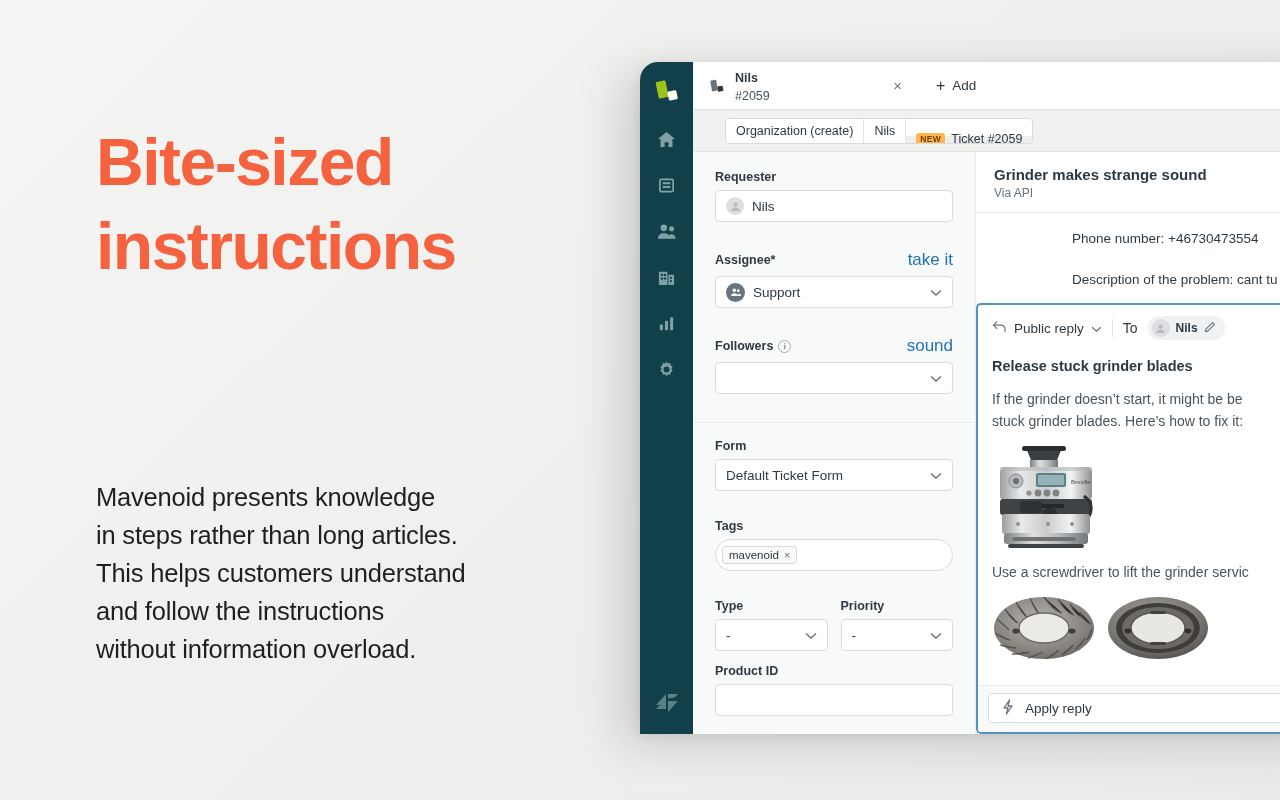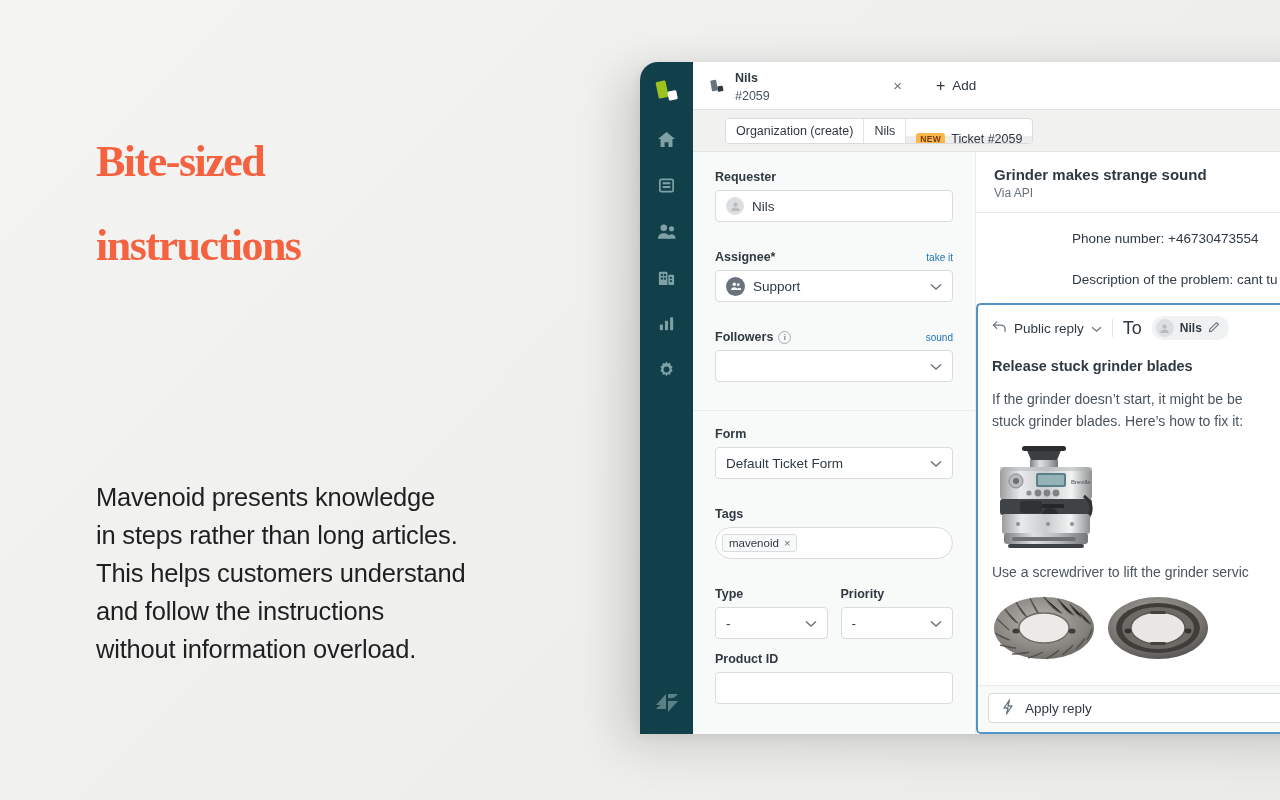--- a/index.html
+++ b/index.html
@@ -15,27 +15,26 @@
     background: linear-gradient(135deg, #f4f4f3 0%, #efefee 55%, #ebebea 100%);
   }
 
   
   .marketing {
     position: absolute;
     left: 96px; top: 120px;
     width: 520px;
   }
   .headline {
-    font-size: 44px;
+    font-size: 66px;
     line-height: 84px;
     font-weight: bold;
     letter-spacing: -1.5px;
     color: #f4623f;
     white-space: pre-line;
-    font-family: Liberation Serif, serif;
   }
   .body-copy {
     position: absolute;
     left: 96px; top: 478px;
     width: 500px;
     font-size: 25.5px;
     line-height: 38px;
     color: #1f1f1f;
     white-space: pre-line;
     letter-spacing: -0.2px;
@@ -181,21 +180,21 @@
   .field { margin-bottom: 28px; }
   .field-label-row {
     display: flex; align-items: center; justify-content: space-between;
     margin-bottom: 6px;
   }
   .field-label {
     font-size: 12.5px; font-weight: bold; color: #2f3941;
     display: flex; align-items: center; gap: 5px;
   }
   .field-action {
-    font-size: 10px; color: #1f73b7; cursor: pointer;
+    font-size: 17px; color: #1f73b7; cursor: pointer;
   }
   .info-icon {
     width: 13px; height: 13px;
     border: 1px solid #a7adb3; border-radius: 50%;
     color: #8d949b; font-size: 9px;
     display: inline-flex; align-items: center; justify-content: center;
     font-family: "Liberation Serif", serif;
   }
   .control {
     height: 32px;
@@ -299,21 +298,21 @@
     flex: 0 0 auto;
   }
   .reply-type {
     display: flex; align-items: center; gap: 7px;
     font-size: 13.5px; color: #2f3941;
     cursor: pointer;
   }
   .head-divider {
     width: 1px; height: 18px; background: #e3e3e1;
   }
-  .to-label { font-size: 18px; color: #2f3941; }
+  .to-label { font-size: 14px; color: #2f3941; }
   .recipient-pill {
     display: inline-flex; align-items: center; gap: 6px;
     background: #f0f1f2;
     border-radius: 12px;
     padding: 3px 9px 3px 4px;
     font-size: 12px; font-weight: bold; color: #2f3941;
     cursor: pointer;
   }
   .composer-body {
     padding: 2px 14px 0 14px;

